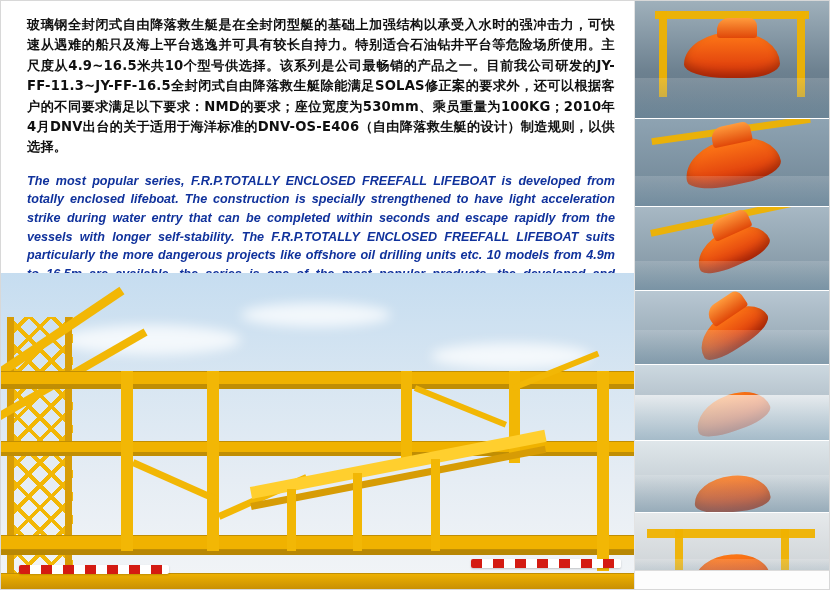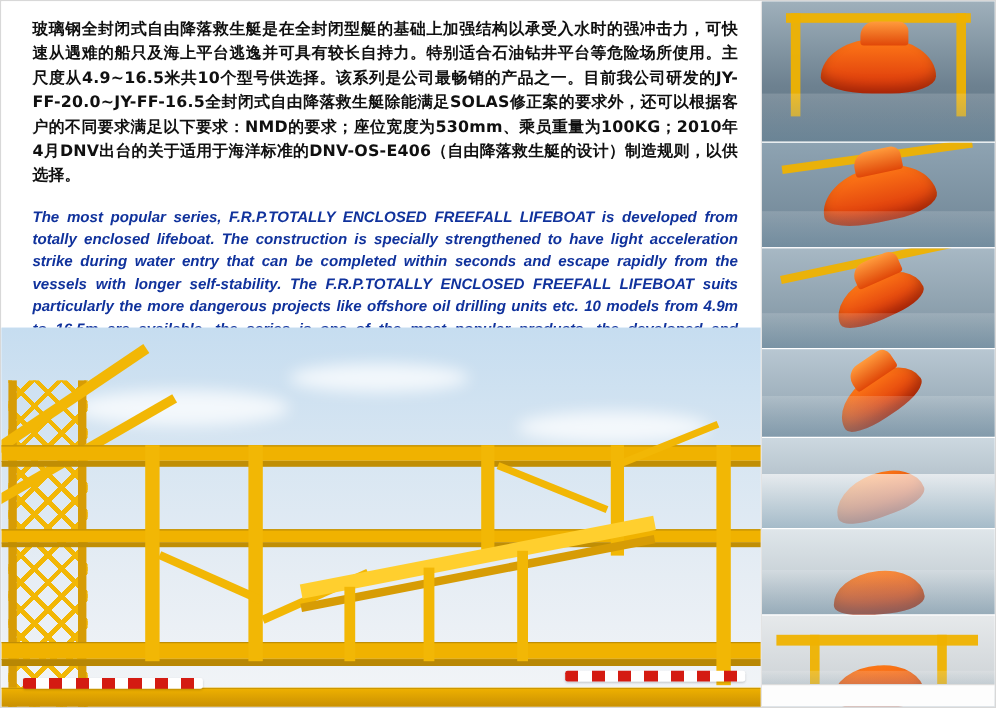--- a/index.html
+++ b/index.html
@@ -123,21 +123,21 @@
   }
 </style>
 </head>
 <body>
 
 <div class="page">
 
   <div class="content">
 
     <div class="text-block">
-      <div class="cn-para">玻璃钢全封闭式自由降落救生艇是在全封闭型艇的基础上加强结构以承受入水时的强冲击力，可快速从遇难的船只及海上平台逃逸并可具有较长自持力。特别适合石油钻井平台等危险场所使用。主尺度从4.9~16.5米共10个型号供选择。该系列是公司最畅销的产品之一。目前我公司研发的JY-FF-20.0~JY-FF-16.5全封闭式自由降落救生艇除能满足SOLAS修正案的要求外，还可以根据客户的不同要求满足以下要求：NMD的要求；座位宽度为530mm、乘员重量为100KG；2010年4月DNV出台的关于适用于海洋标准的DNV-OS-E406（自由降落救生艇的设计）制造规则，以供选择。</div>
+      <div class="cn-para">玻璃钢全封闭式自由降落救生艇是在全封闭型艇的基础上加强结构以承受入水时的强冲击力，可快速从遇难的船只及海上平台逃逸并可具有较长自持力。特别适合石油钻井平台等危险场所使用。主尺度从4.9~16.5米共10个型号供选择。该系列是公司最畅销的产品之一。目前我公司研发的JY-FF-11.3~JY-FF-16.5全封闭式自由降落救生艇除能满足SOLAS修正案的要求外，还可以根据客户的不同要求满足以下要求：NMD的要求；座位宽度为530mm、乘员重量为100KG；2010年4月DNV出台的关于适用于海洋标准的DNV-OS-E406（自由降落救生艇的设计）制造规则，以供选择。</div>
       <div class="en-para">The most popular series, F.R.P.TOTALLY ENCLOSED FREEFALL LIFEBOAT is developed from totally enclosed lifeboat. The construction is specially strengthened to have light acceleration strike during water entry that can be completed within seconds and escape rapidly from the vessels with longer self-stability. The F.R.P.TOTALLY ENCLOSED FREEFALL LIFEBOAT suits particularly the more dangerous projects like offshore oil drilling units etc. 10 models from 4.9m to 16.5m are available, the series is one of the most popular products, the developed and researched JY-FF-13.6~JY-FF-16.5m totally enclosed free fall lifeboats could meet with various demands of clients except the requirement of SOLAS Amendments, like: NMD requirement, seating space 530mm, 100Kgs person weight and DNV Rule offshore standard DNV-OS-E406 (free fall design) April 2010, It will be much chosen.</div>
     </div>
 
     <div class="main-photo">
       <div class="sky"></div>
 
       <div class="cloud" style="left:60px;top:52px;width:180px;height:30px;"></div>
       <div class="cloud" style="left:240px;top:30px;width:150px;height:24px;"></div>
       <div class="cloud" style="left:430px;top:70px;width:160px;height:26px;"></div>
 

